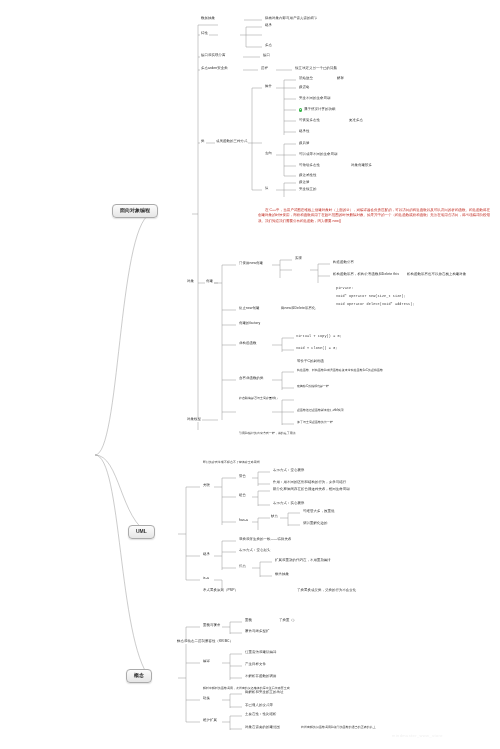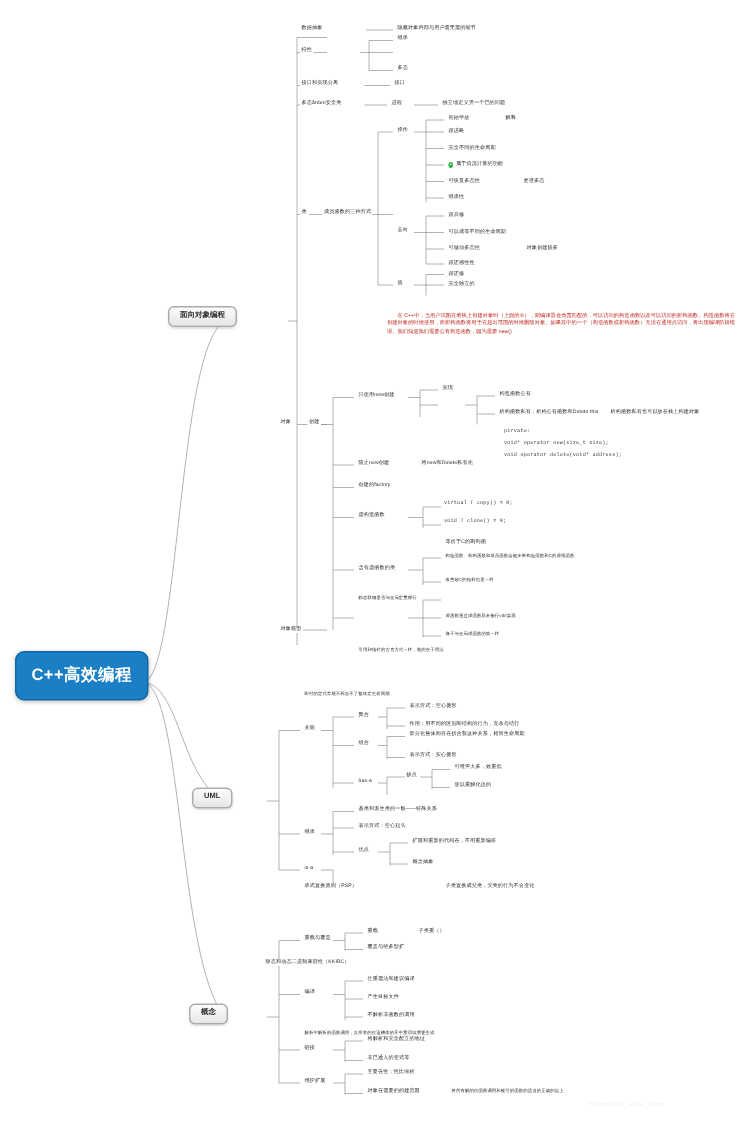--- a/index.html
+++ b/index.html
@@ -260,21 +260,20 @@
       <path d="M230 694 L242 694"></path>
       <path d="M230 707 L242 707"></path>
 
       <path d="M222 722 L230 722"></path>
       <path d="M230 716 L230 730"></path>
       <path d="M230 716 L242 716"></path>
       <path d="M230 729 L242 729"></path>
     </g>
   </svg>
 
-  <div class="node root" style="left:10px;top:434px;">C++高效编程</div>
 
   <div class="node branch" style="left:112px;top:204px;">面向对象编程</div>
   <div class="node branch" style="left:128px;top:525px;">UML</div>
   <div class="node branch" style="left:126px;top:669px;">概念</div>
 
   <div class="node leaf" style="left:200px;top:17px;">数据抽象</div>
   <div class="node leaf" style="left:264px;top:17px;">隐藏对象内部与用户需无需的细节</div>
 
   <div class="node leaf" style="left:200px;top:32px;">特性</div>
   <div class="node leaf" style="left:264px;top:24px;">继承</div>

